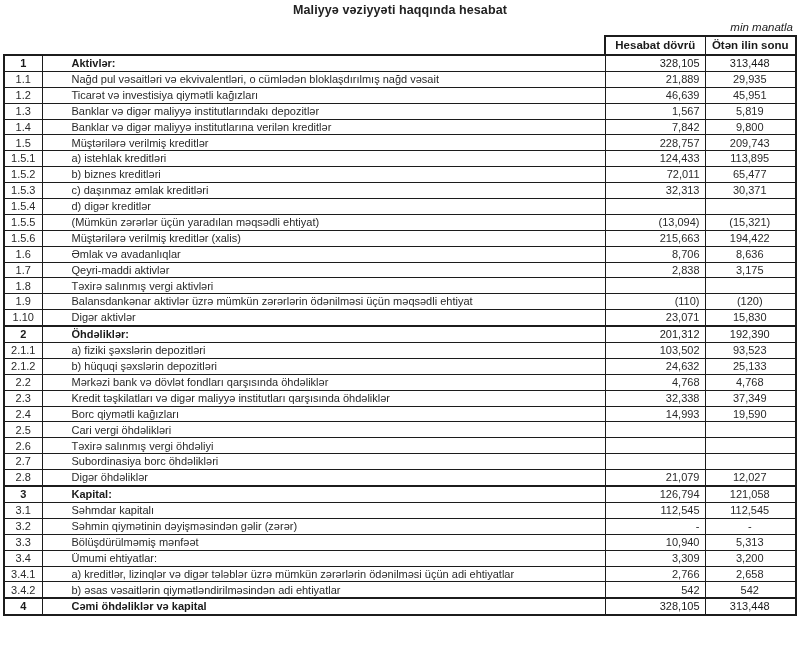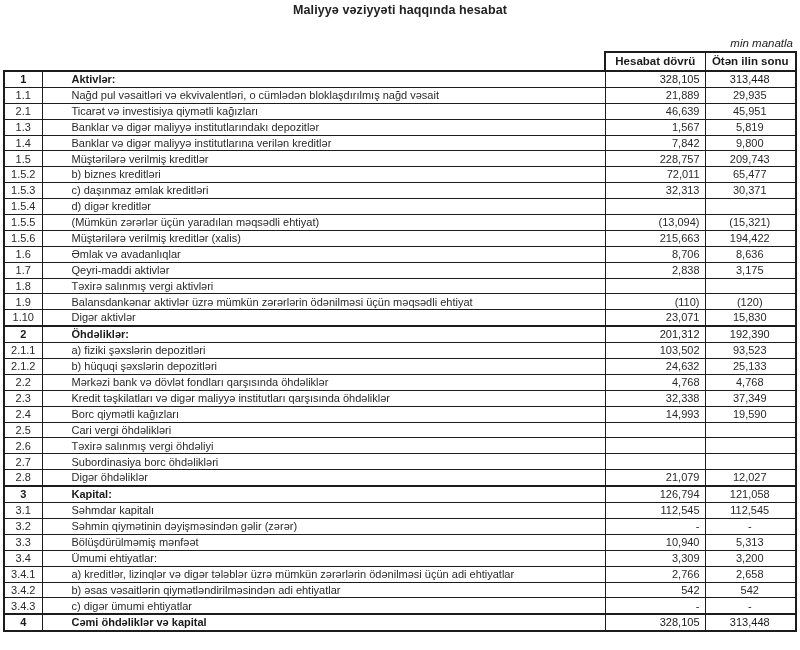--- a/index.html
+++ b/index.html
@@ -23,21 +23,21 @@
     font-weight: bold;
     font-size: 12.5px;
     color: #222;
     letter-spacing: 0.1px;
   }
   .unit-note {
     text-align: right;
     font-style: italic;
     font-size: 11.5px;
     padding-right: 7px;
-    margin-top: 20px;
+    margin-top: 4px;
     margin-bottom: 2px;
     color: #222;
   }
   table.report {
     border-collapse: collapse;
     table-layout: fixed;
     width: 792px;
     margin: 0 auto;
   }
   col.c-num-col   { width: 38px; }
@@ -114,21 +114,21 @@
           <td class="c-val">328,105</td>
           <td class="c-val">313,448</td>
         </tr>
         <tr>
           <td class="c-num">1.1</td>
           <td class="c-label">Nağd pul vəsaitləri və  ekvivalentləri, o cümlədən bloklaşdırılmış nağd vəsait</td>
           <td class="c-val">21,889</td>
           <td class="c-val">29,935</td>
         </tr>
         <tr>
-          <td class="c-num">2.1</td>
+          <td class="c-num">1.2</td>
           <td class="c-label">Ticarət və investisiya qiymətli kağızları</td>
           <td class="c-val">46,639</td>
           <td class="c-val">45,951</td>
         </tr>
         <tr>
           <td class="c-num">1.3</td>
           <td class="c-label">Banklar və digər maliyyə institutlarındakı depozitlər</td>
           <td class="c-val">1,567</td>
           <td class="c-val">5,819</td>
         </tr>
@@ -136,20 +136,26 @@
           <td class="c-num">1.4</td>
           <td class="c-label">Banklar və digər maliyyə institutlarına verilən kreditlər</td>
           <td class="c-val">7,842</td>
           <td class="c-val">9,800</td>
         </tr>
         <tr>
           <td class="c-num">1.5</td>
           <td class="c-label">Müştərilərə verilmiş kreditlər</td>
           <td class="c-val">228,757</td>
           <td class="c-val">209,743</td>
+        </tr>
+        <tr>
+          <td class="c-num">1.5.1</td>
+          <td class="c-label">a) istehlak kreditləri</td>
+          <td class="c-val">124,433</td>
+          <td class="c-val">113,895</td>
         </tr>
         <tr>
           <td class="c-num">1.5.2</td>
           <td class="c-label">b) biznes kreditləri</td>
           <td class="c-val">72,011</td>
           <td class="c-val">65,477</td>
         </tr>
         <tr>
           <td class="c-num">1.5.3</td>
           <td class="c-label">c) daşınmaz əmlak kreditləri</td>
@@ -299,26 +305,20 @@
           <td class="c-label">a) kreditlər, lizinqlər və digər tələblər üzrə mümkün zərərlərin ödənilməsi üçün adi ehtiyatlar</td>
           <td class="c-val">2,766</td>
           <td class="c-val">2,658</td>
         </tr>
         <tr>
           <td class="c-num">3.4.2</td>
           <td class="c-label">b) əsas vəsaitlərin qiymətləndirilməsindən adi ehtiyatlar</td>
           <td class="c-val">542</td>
           <td class="c-val">542</td>
         </tr>
-        <tr>
-          <td class="c-num">3.4.3</td>
-          <td class="c-label">c) digər ümumi ehtiyatlar</td>
-          <td class="c-val">-</td>
-          <td class="c-val">-</td>
-        </tr>
         <tr class="section bold-values">
           <td class="c-num">4</td>
           <td class="c-label">Cəmi öhdəliklər və kapital</td>
           <td class="c-val">328,105</td>
           <td class="c-val">313,448</td>
         </tr>
       </tbody>
   </table>
 </div>
 

